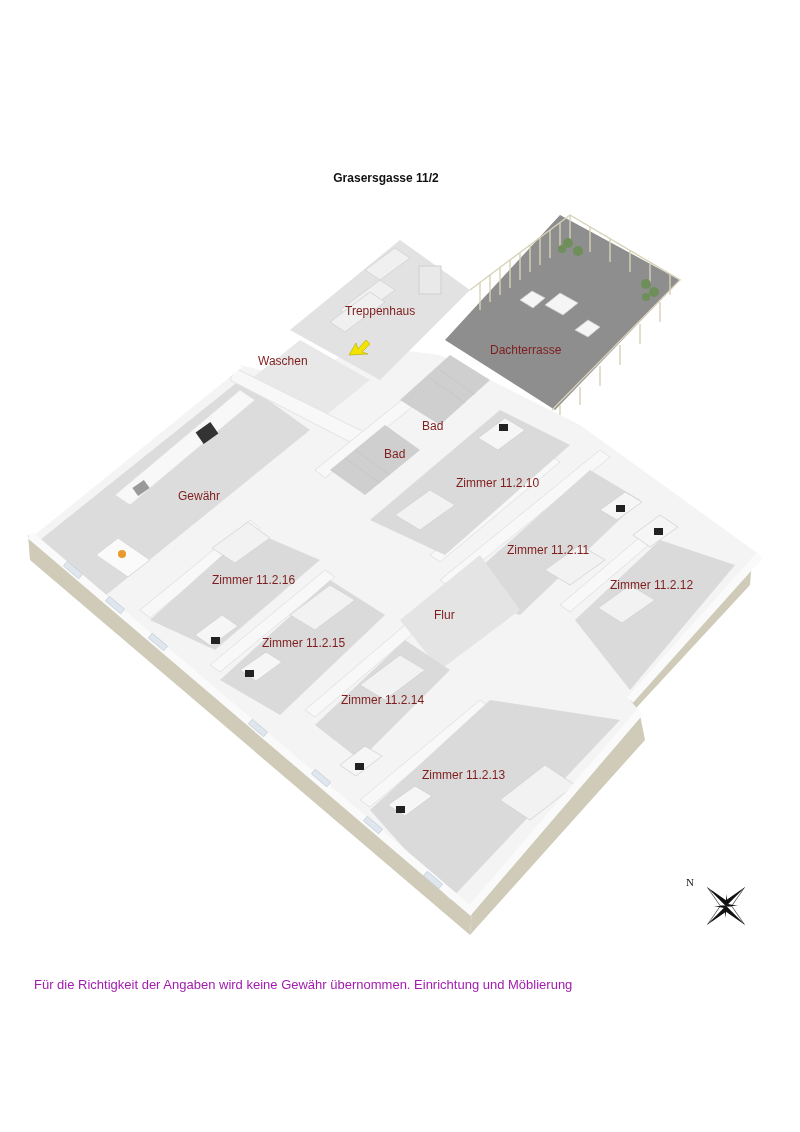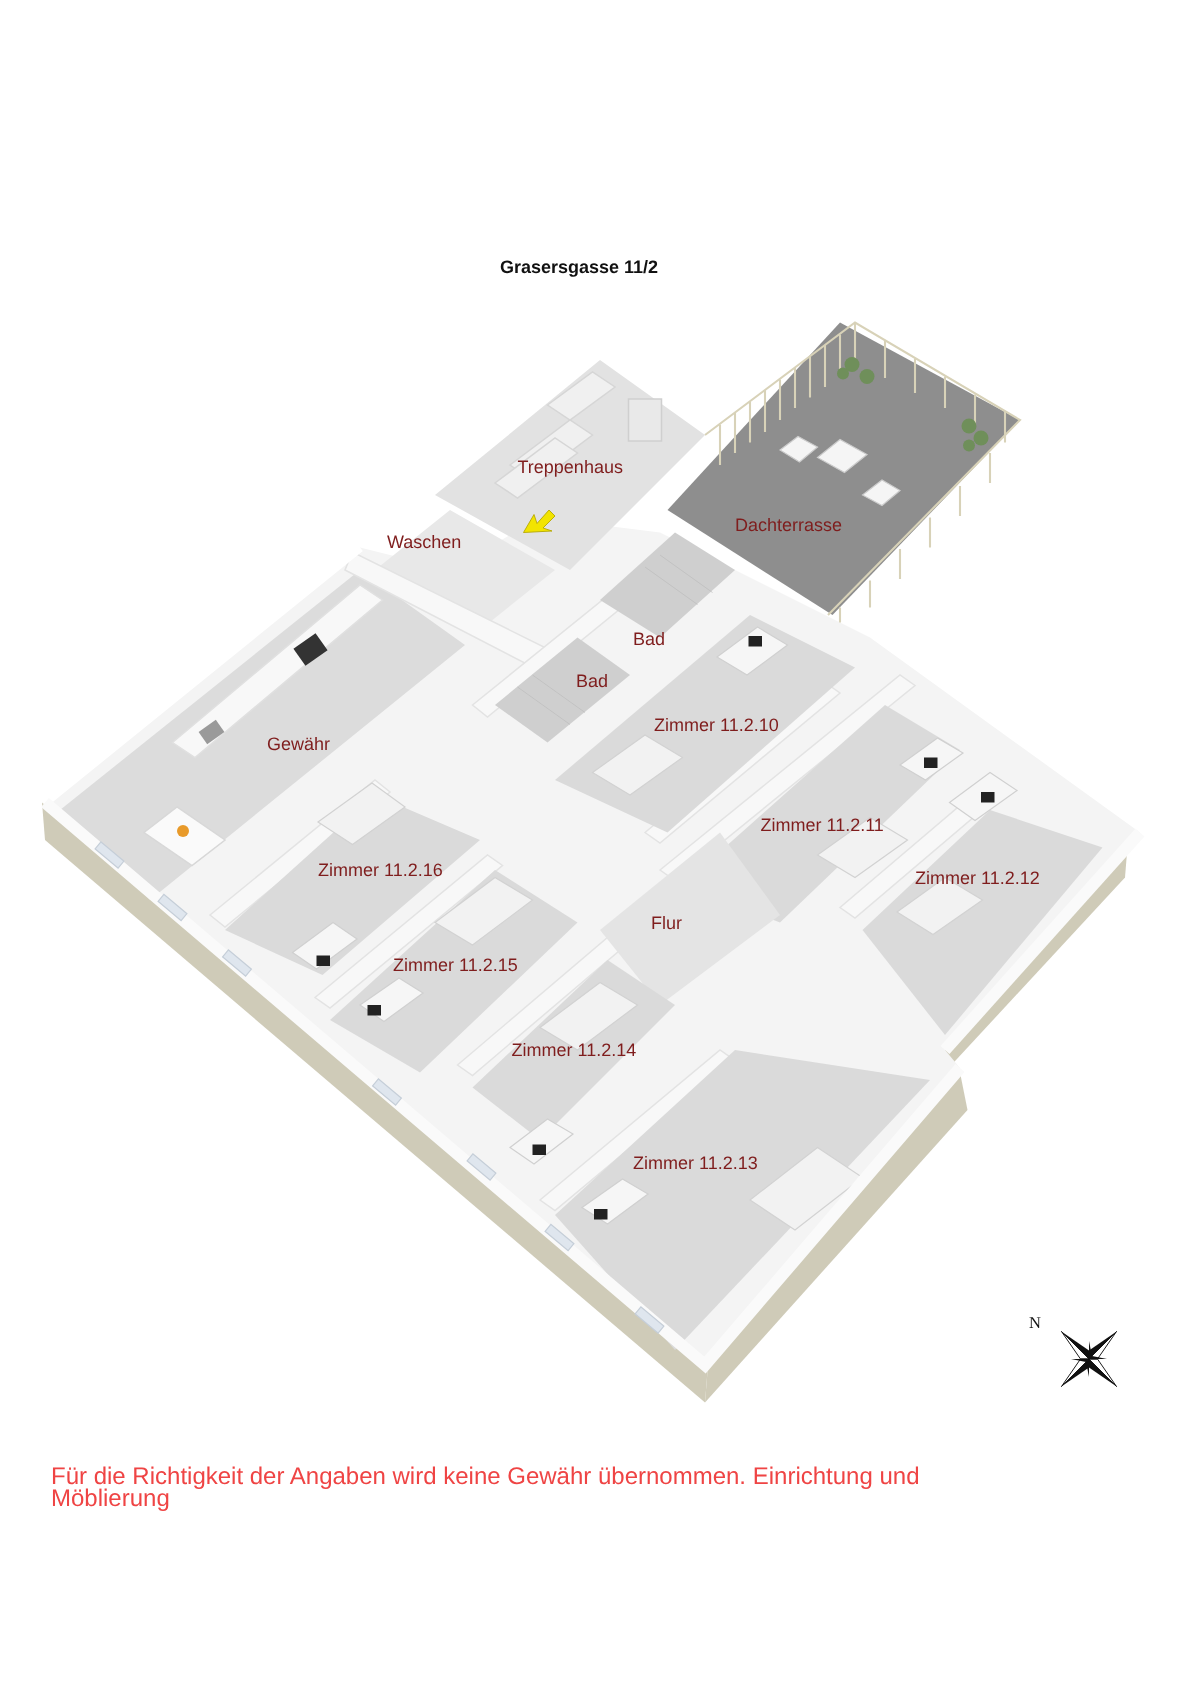--- a/index.html
+++ b/index.html
@@ -1,20 +1,20 @@
 <!DOCTYPE html>
 <html><head>
 <meta charset="utf-8">
 <style>
   html, body { margin:0; padding:0; background:#ffffff; }
   body { width:800px; height:1132px; position:relative; overflow:hidden; font-family:"Liberation Sans", sans-serif; }
   .title { position:absolute; left:0; width:772px; top:171px; text-align:center; font-size:12px; font-weight:bold; color:#111; }
   .plan { position:absolute; left:0; top:0; width:800px; height:1132px; }
   .label { position:absolute; font-size:12px; color:#7f1d1d; white-space:nowrap; }
-  .disclaimer { position:absolute; left:34px; top:977px; font-size:16px; line-height:15px; color:#ef4444; width:600px; }
+  .disclaimer { position:absolute; left:34px; top:977px; font-size:13px; line-height:15px; color:#a21caf; width:600px; }
   .compass { position:absolute; left:686px; top:876px; width:70px; height:60px; }
   .compass-n { position:absolute; left:0; top:0; font-family:"Liberation Serif", serif; font-size:11px; color:#111; }
 </style>
 </head>
 <body>
 
 <div class="title">Grasersgasse 11/2</div>
 
 <svg class="plan" viewBox="0 0 800 1132" xmlns="http://www.w3.org/2000/svg">
 
@@ -157,21 +157,21 @@
     <rect x="430" y="870" width="6" height="20" transform="rotate(-50 433 880)"></rect>
   </g>
 </svg>
 
 <div class="label" style="left:345px;top:304px">Treppenhaus</div>
 <div class="label" style="left:258px;top:354px">Waschen</div>
 <div class="label" style="left:490px;top:343px">Dachterrasse</div>
 <div class="label" style="left:422px;top:419px">Bad</div>
 <div class="label" style="left:384px;top:447px">Bad</div>
 <div class="label" style="left:178px;top:489px">Gewähr</div>
-<div class="label" style="left:436px;top:476px">Zimmer 11.2.10</div>
+<div class="label" style="left:456px;top:476px">Zimmer 11.2.10</div>
 <div class="label" style="left:507px;top:543px">Zimmer 11.2.11</div>
 <div class="label" style="left:610px;top:578px">Zimmer 11.2.12</div>
 <div class="label" style="left:212px;top:573px">Zimmer 11.2.16</div>
 <div class="label" style="left:262px;top:636px">Zimmer 11.2.15</div>
 <div class="label" style="left:434px;top:608px">Flur</div>
 <div class="label" style="left:341px;top:693px">Zimmer 11.2.14</div>
 <div class="label" style="left:422px;top:768px">Zimmer 11.2.13</div>
 
 <div class="compass">
   <span class="compass-n">N</span>

